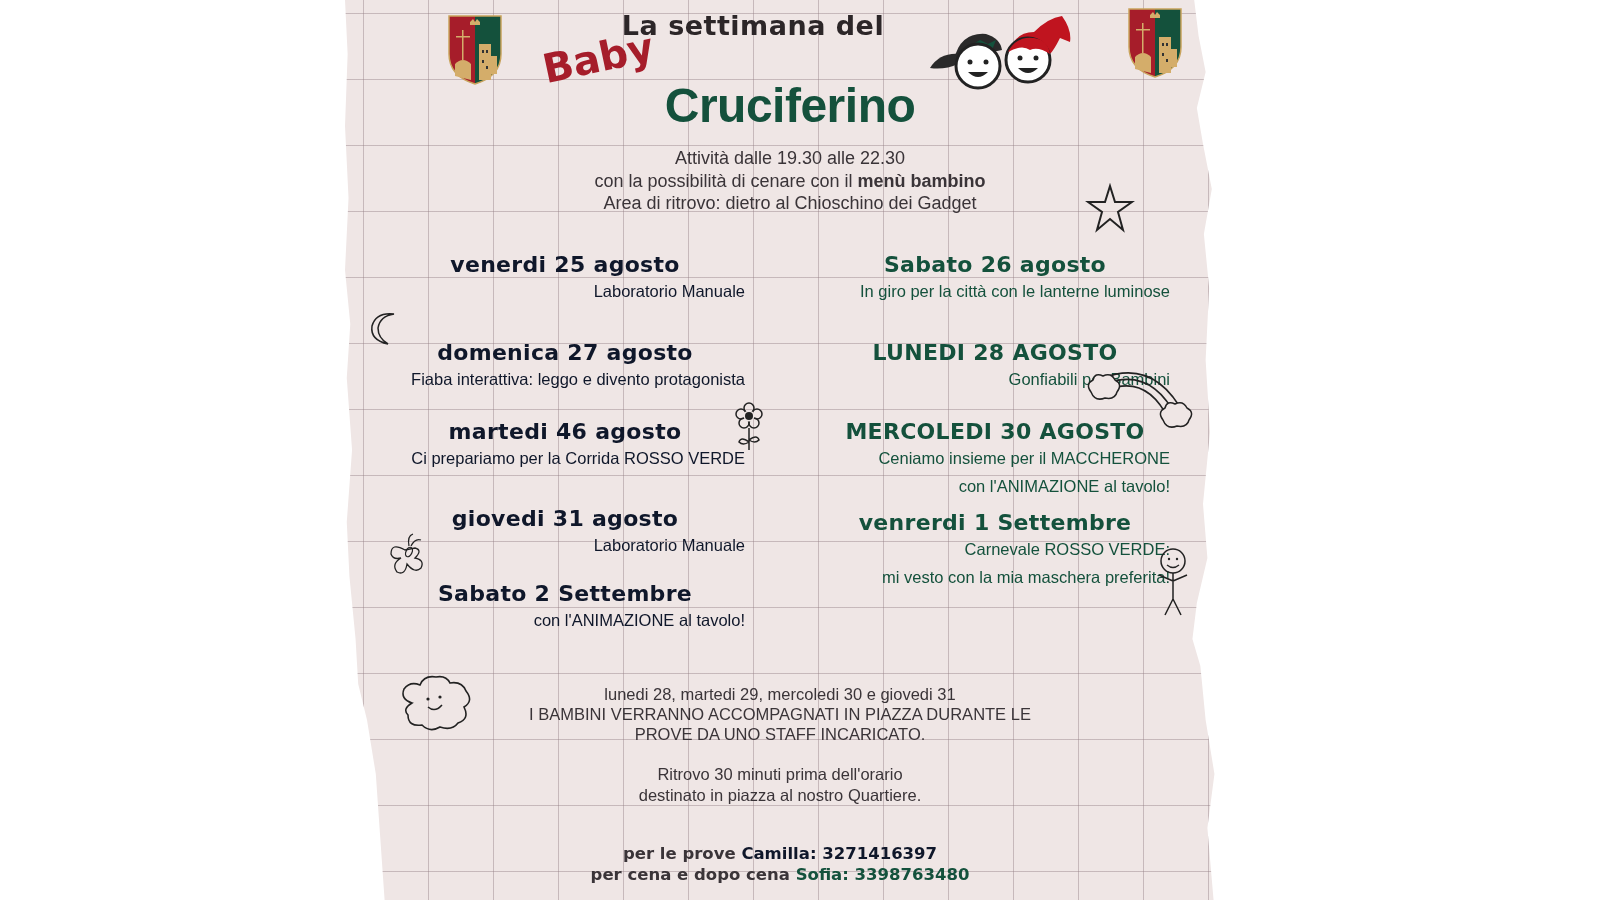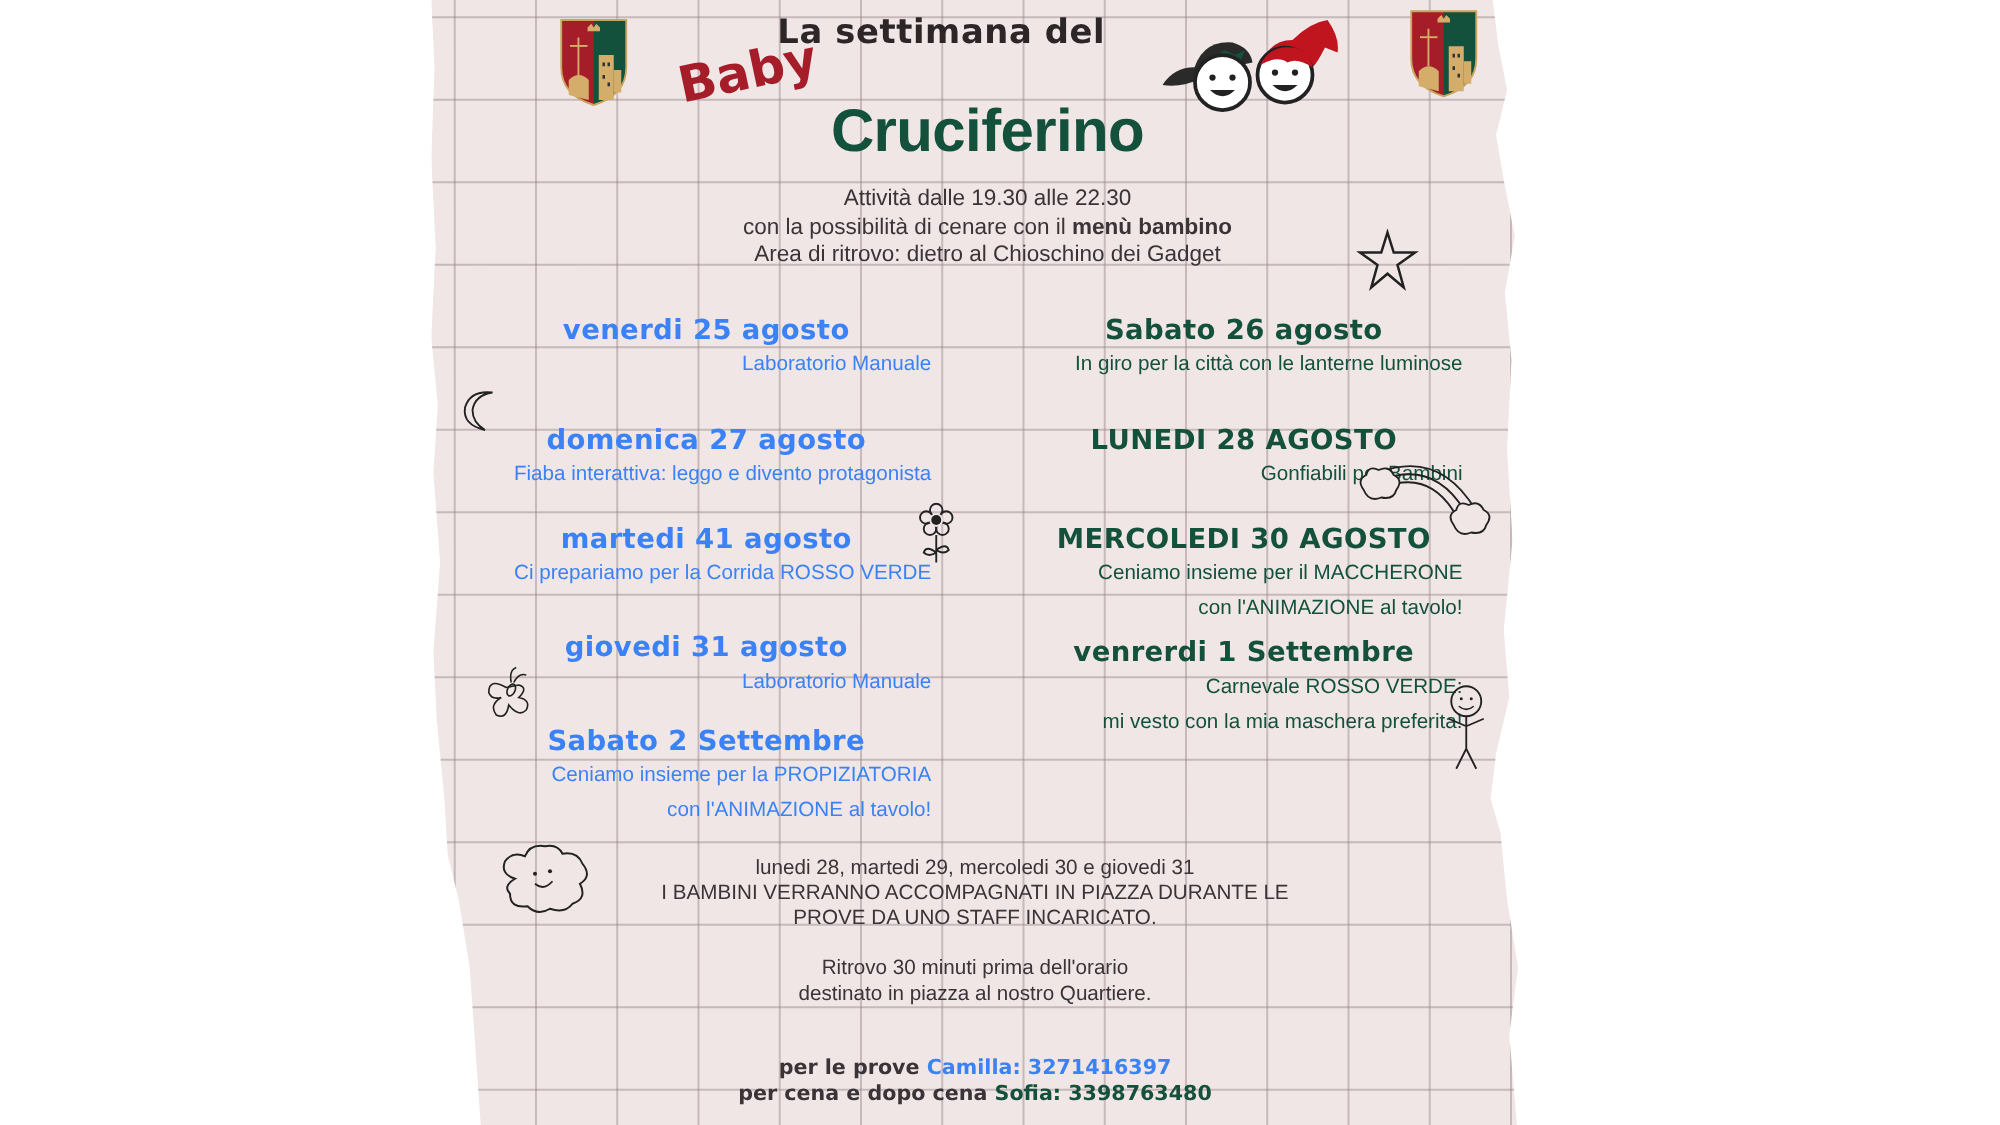--- a/index.html
+++ b/index.html
@@ -12,21 +12,21 @@
     background-color:#efe6e5;
     background-image:
       linear-gradient(to right, rgba(150,130,135,0.45) 1.5px, transparent 1.5px),
       linear-gradient(to bottom, rgba(150,130,135,0.45) 1.5px, transparent 1.5px);
     background-size:65px 66px;
     background-position:18px 13px;
     clip-path: polygon(0% 0%, 96.5% 0%, 97% 4%, 97.8% 8%, 96.8% 12%, 97.5% 16%, 98.5% 21%, 97.6% 26%, 98.2% 32%, 97.8% 40%, 98.3% 48%, 97.5% 56%, 98% 62%, 96.8% 67%, 96.3% 71%, 97.2% 74%, 97.8% 80%, 98.8% 86%, 98% 92%, 98.7% 100%, 4.5% 100%, 4% 93%, 3.5% 86%, 2.5% 80%, 1.5% 76%, 1.2% 71%, 0.5% 64%, 0.2% 58%, 0.8% 50%, 0.2% 42%, 0.6% 36%, 0% 30%, 0.4% 22%, 0% 14%, 0.3% 6%);
   }
   .abs { position:absolute; }
   .center { text-align:center; }
-  .red { color:#3b82f6; }
+  .red { color:#0f172a; }
   .green { color:#14513c; }
   .dark { color:#3a3438; }
   .title-small {
     left:568px; top:10px; width:370px; font-family:"DejaVu Sans", sans-serif; font-weight:bold;
     font-size:27px; color:#2c2628; letter-spacing:0.5px;
   }
   .title-baby {
     left:548px; top:46px; font-family:"DejaVu Sans", sans-serif; font-weight:bold; font-size:40px;
     color:#a61d2a; transform:rotate(-12deg); transform-origin:left bottom;
   }
@@ -109,30 +109,29 @@
 
 <div class="abs col-l center" style="top:252px">
   <div class="day red">venerdi 25 agosto</div>
   <div class="desc red">Laboratorio Manuale</div>
 </div>
 <div class="abs col-l center" style="top:340px">
   <div class="day red">domenica 27 agosto</div>
   <div class="desc red">Fiaba interattiva: leggo e divento protagonista</div>
 </div>
 <div class="abs col-l center" style="top:419px">
-  <div class="day red">martedi 41 agosto</div>
+  <div class="day red">martedi 46 agosto</div>
   <div class="desc red">Ci prepariamo per la Corrida ROSSO VERDE</div>
 </div>
 <div class="abs col-l center" style="top:506px">
   <div class="day red">giovedi 31 agosto</div>
   <div class="desc red">Laboratorio Manuale</div>
 </div>
 <div class="abs col-l center" style="top:581px">
   <div class="day red">Sabato 2 Settembre</div>
-  <div class="desc red">Ceniamo insieme per la PROPIZIATORIA</div>
   <div class="desc red">con l'ANIMAZIONE al tavolo!</div>
 </div>
 
 <div class="abs col-r center" style="top:252px">
   <div class="day green">Sabato 26 agosto</div>
   <div class="desc green">In giro per la città con le lanterne luminose</div>
 </div>
 <div class="abs col-r center" style="top:340px">
   <div class="day green">LUNEDI 28 AGOSTO</div>
   <div class="desc green">Gonfiabili per Bambini</div>

